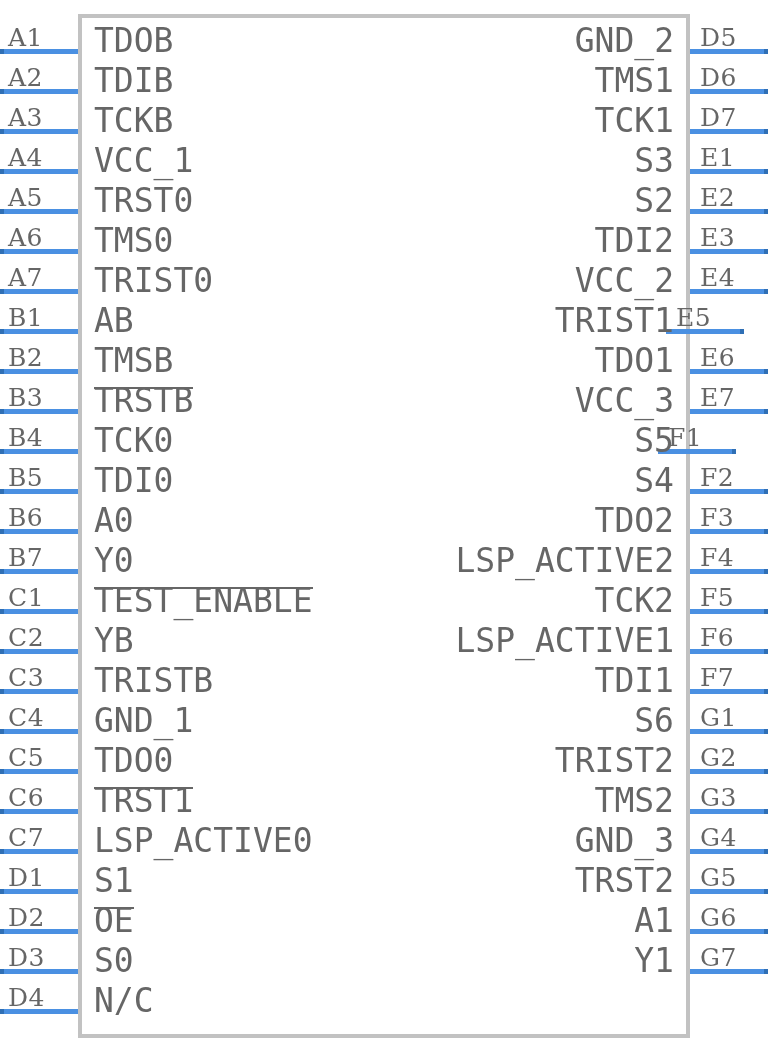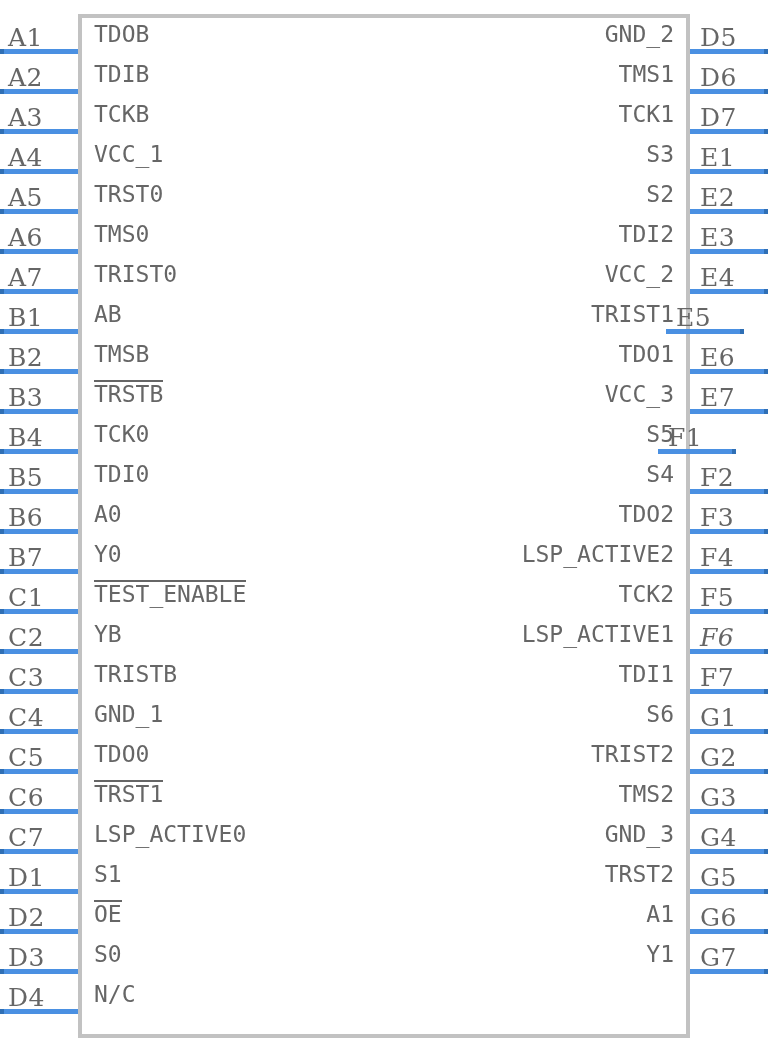--- a/index.html
+++ b/index.html
@@ -78,23 +78,24 @@
   }
   .pin-row.left  .pin-number { left: 8px; }
   .pin-row.right .pin-number { left: 10px; }
 
   
   .signal-row {
     position: absolute;
     height: 40px;
     line-height: 40px;
     font-family: "DejaVu Sans Mono", monospace;
-    font-size: 23px;
+    font-size: 33px;
     color: #666666;
     white-space: nowrap;
+    margin-top: 7px;
   }
   .signal-row.left  { left: 94px;  text-align: left; }
   .signal-row.right { right: 94px; text-align: right; }
 
   .signal-text { display: inline-block; position: relative; }
   .signal-text.overbar::before {
     content: "";
     position: absolute;
     left: 0;
     right: 0;
@@ -266,21 +267,21 @@
         <span class="lead"></span>
       </div>
       <div class="pin-row right" style="top: 534px;">
         <span class="pin-number">F4</span>
         <span class="lead"></span>
       </div>
       <div class="pin-row right" style="top: 574px;">
         <span class="pin-number">F5</span>
         <span class="lead"></span>
       </div>
-      <div class="pin-row right" style="top: 614px; font-style: italic;">
+      <div class="pin-row right" style="top: 614px;">
         <span class="pin-number">F6</span>
         <span class="lead"></span>
       </div>
       <div class="pin-row right" style="top: 654px;">
         <span class="pin-number">F7</span>
         <span class="lead"></span>
       </div>
       <div class="pin-row right" style="top: 694px;">
         <span class="pin-number">G1</span>
         <span class="lead"></span>

